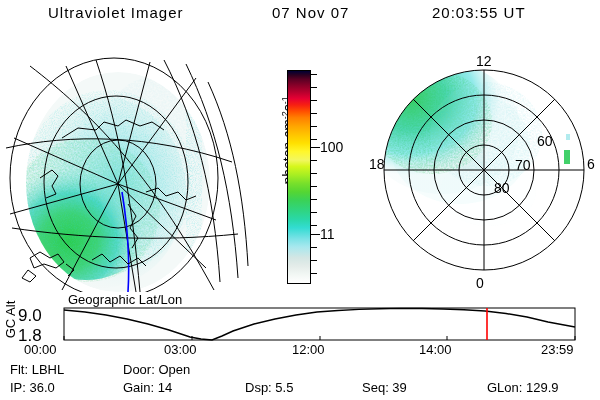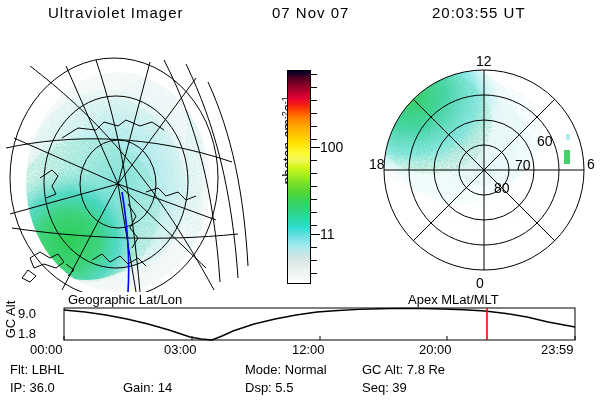--- a/index.html
+++ b/index.html
@@ -69,21 +69,21 @@
 
   
   #orbit-group{position:absolute;left:0;top:292px;width:476px;height:66px;}
   #orbit-title-geo{position:absolute;left:68px;top:0px;font-size:13px;white-space:nowrap;}
   #orbit-title-apex{position:absolute;left:408px;top:0px;font-size:13px;white-space:nowrap;}
   #ylab-gcalt{
     position:absolute;left:-16px;top:20px;width:52px;
     transform:rotate(-90deg);transform-origin:center center;
     text-align:center;font-size:13px;white-space:nowrap;
   }
-  .ytick-lab{position:absolute;left:18px;font-size:13px;white-space:nowrap;}
+  .ytick-lab{position:absolute;left:18px;font-size:17px;white-space:nowrap;}
   .xtick-lab{position:absolute;top:50px;font-size:13px;white-space:nowrap;}
 
   
   #footer{position:absolute;left:0;top:362px;width:600px;height:38px;}
   #footer .cell{position:absolute;font-size:13px;white-space:nowrap;}
   .row1{top:0px;}
   .row2{top:18px;}
   .c1{left:10px;}
   .c2{left:123px;}
   .c3{left:245px;}
@@ -261,47 +261,46 @@
       <text x="219" y="127">6</text>
       <text x="169" y="104">60</text>
       <text x="147" y="128">70</text>
       <text x="126" y="151">80</text>
     </g>
   </svg>
 </div>
 
 <div id="orbit-group">
   <div id="orbit-title-geo">Geographic Lat/Lon</div>
-  <div id="orbit-title-apex">Apex MLat/MLT</div>
   <div id="ylab-gcalt">GC Alt</div>
 
   <div class="ytick-lab" style="top:14px">9.0</div>
   <div class="ytick-lab" style="top:34px">1.8</div>
 
   <svg width="600" height="66" viewBox="0 0 600 66" style="position:absolute;left:0;top:0">
     <rect x="64" y="16" width="511" height="32" fill="none" stroke="#000" stroke-width="1"></rect>
     <polyline fill="none" stroke="#000" stroke-width="1.4" points="64,18 85,20 106,23 127,27 148,32 169,38 190,45 201,47 212,48 222,44 233,39 254,32 275,27 296,23 317,20 338,18.5 359,17.4 380,16.8 401,16.4 422,16.5 443,17 464,17.8 485,19 506,21.5 527,25 548,30 575,35"></polyline>
     <line x1="487" y1="16" x2="487" y2="48" stroke="#ff0000" stroke-width="1.6"></line>
     <g stroke="#000" stroke-width="1">
       <line x1="64" y1="48" x2="64" y2="44"></line>
       <line x1="192" y1="48" x2="192" y2="44"></line>
       <line x1="320" y1="48" x2="320" y2="44"></line>
       <line x1="447" y1="48" x2="447" y2="44"></line>
       <line x1="575" y1="48" x2="575" y2="44"></line>
     </g>
   </svg>
 
-  <div class="xtick-lab" style="left:30px">00:00</div>
+  <div class="xtick-lab" style="left:24px">00:00</div>
   <div class="xtick-lab" style="left:164px">03:00</div>
   <div class="xtick-lab" style="left:292px">12:00</div>
-  <div class="xtick-lab" style="left:419px">20:00</div>
+  <div class="xtick-lab" style="left:419px">14:00</div>
   <div class="xtick-lab" style="left:541px">23:59</div>
 </div>
 
 <div id="footer">
   <div class="cell row1 c1">Flt: LBHL</div>
   <div class="cell row2 c1">IP: 36.0</div>
+  <div class="cell row1 c2">Door: Open</div>
   <div class="cell row2 c2">Gain: 14</div>
-  <div class="cell row1 c3">Mode: Normal</div>
   <div class="cell row2 c3">Dsp:   5.5</div>
-  <div class="cell row1 c4">GC Alt: 7.8 Re</div>
   <div class="cell row2 c4">Seq: 39</div>
+  <div class="cell row2 c5">GLon: 129.9</div>
 </div>
 
 </body></html>

